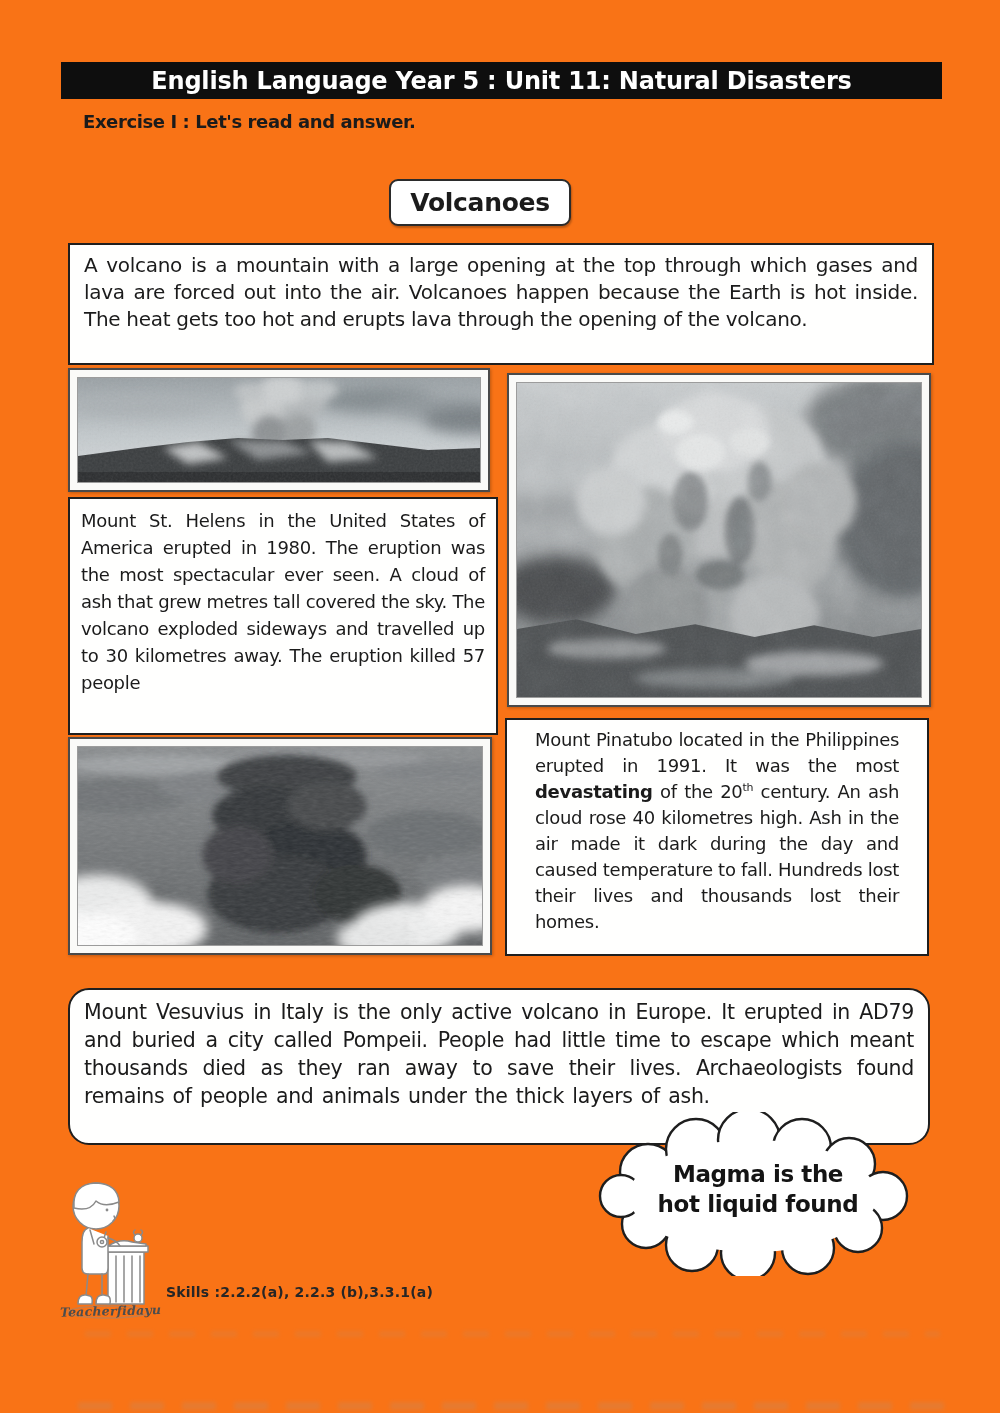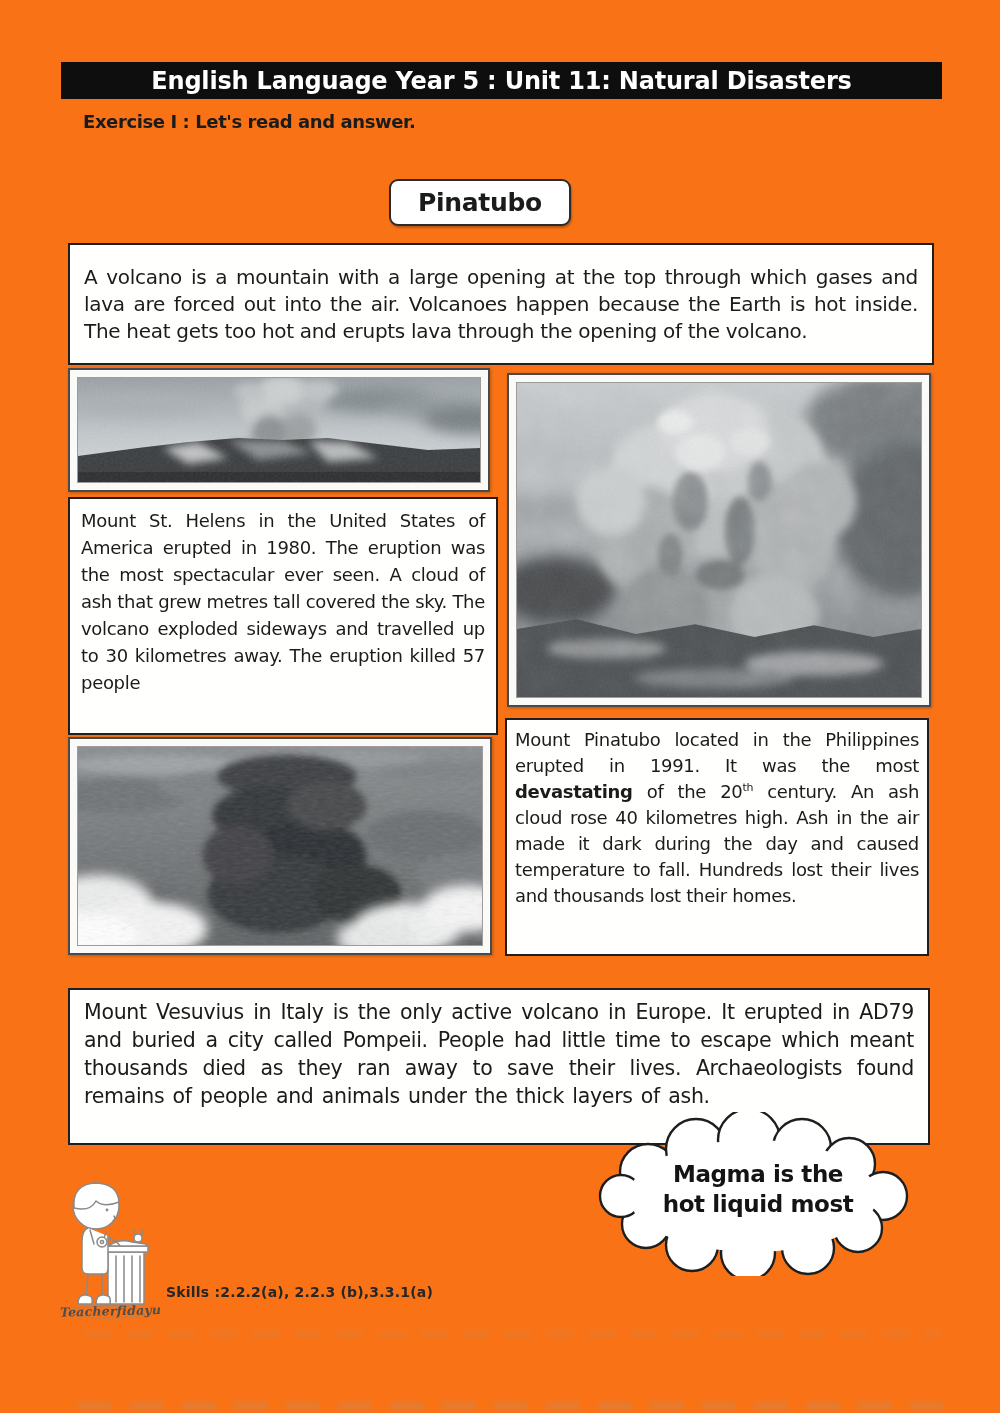--- a/index.html
+++ b/index.html
@@ -23,24 +23,24 @@
     position:absolute;left:389px;top:179px;width:178px;height:43px;
     border:2px solid #2b2b2b;border-radius:9px;background:#fff;
     box-shadow:1px 2px 2px rgba(0,0,0,0.25);
     display:flex;align-items:center;justify-content:center;
   }
   .topic-box .topic-title{font-size:25px;font-weight:bold;letter-spacing:-0.3px;}
   .text-box{
     position:absolute;border:2px solid #1f1f1f;background:#fffffe;
     box-sizing:border-box;text-align:justify;letter-spacing:-0.3px;overflow:hidden;
   }
-  .intro-box{left:68px;top:243px;width:866px;height:122px;padding:19px 14px;font-size:20px;line-height:27px;}
+  .intro-box{left:68px;top:243px;width:866px;height:122px;padding:7px 14px;font-size:20px;line-height:27px;}
   .sthelens-box{left:68px;top:497px;width:430px;height:238px;padding:8px 11px;font-size:18px;line-height:27px;}
-  .pinatubo-box{left:505px;top:718px;width:424px;height:238px;padding:7px 8px;font-size:18px;line-height:26px;}
-  .vesuvius-box{left:68px;top:988px;width:862px;height:157px;padding:8px 14px;font-size:20.5px;line-height:28px;word-spacing:2px;}
+  .pinatubo-box{left:505px;top:718px;width:424px;height:238px;padding:7px 28px;font-size:18px;line-height:26px;}
+  .vesuvius-box{left:68px;top:988px;width:862px;height:157px;padding:8px 14px;font-size:20.5px;line-height:28px;word-spacing:2px;border-radius:21px;}
   .pinatubo-box b{font-weight:bold;}
   .pinatubo-box sup{font-size:11px;vertical-align:super;line-height:0;}
   .photo-frame{
     position:absolute;box-sizing:border-box;border:2px solid #4a4a4a;background:#fafaf8;
     padding:7px;box-shadow:1px 1px 3px rgba(0,0,0,0.25);
   }
   .photo-inner{width:100%;height:100%;border:1px solid #9c9c9c;box-sizing:border-box;overflow:hidden;background:#cfcfcf;}
   .photo-inner svg{display:block;width:100%;height:100%;}
   .photo1{left:68px;top:368px;width:422px;height:124px;}
   .photo2{left:68px;top:737px;width:424px;height:218px;}
@@ -72,21 +72,21 @@
 
 <div class="page">
 
   <div class="header-bar">
     <span class="title">English Language Year 5 : Unit 11: Natural Disasters</span>
   </div>
 
   <div class="exercise">Exercise I : Let's read and answer.</div>
 
   <div class="topic-box">
-    <span class="topic-title">Pinatubo</span>
+    <span class="topic-title">Volcanoes</span>
   </div>
 
   <div class="text-box intro-box">
     <span>A volcano is a mountain with a large opening at the top through which gases and lava are forced out into the air. Volcanoes happen because the Earth is hot inside. The heat gets too hot and erupts lava through the opening of the volcano.</span>
   </div>
 
   <div class="photo-frame photo1">
     <div class="photo-inner">
       <svg viewBox="0 0 402 104" preserveAspectRatio="none">
         <defs>
@@ -284,21 +284,21 @@
         <circle cx="212" cy="136" r="26"></circle>
         <circle cx="152" cy="141" r="27"></circle>
         <circle cx="96" cy="133" r="26"></circle>
         <circle cx="50" cy="112" r="24"></circle>
         <circle cx="25" cy="84" r="21"></circle>
       </g>
       <ellipse cx="157" cy="84" rx="124" ry="56" fill="#ffffff"></ellipse>
     </svg>
     <div class="bubble-text">
       <span>Magma is the</span>
-      <span>hot liquid most</span>
+      <span>hot liquid found</span>
     </div>
   </div>
 
   <div class="illustration">
     <svg viewBox="0 0 92 152">
       <g stroke="#8a8a8a" stroke-width="1.5" fill="none" stroke-linecap="round" stroke-linejoin="round">
         <rect x="46" y="76" width="36" height="52" fill="#ffffff"></rect>
         <line x1="54" y1="80" x2="54" y2="126"></line>
         <line x1="62" y1="80" x2="62" y2="126"></line>
         <line x1="70" y1="80" x2="70" y2="126"></line>

